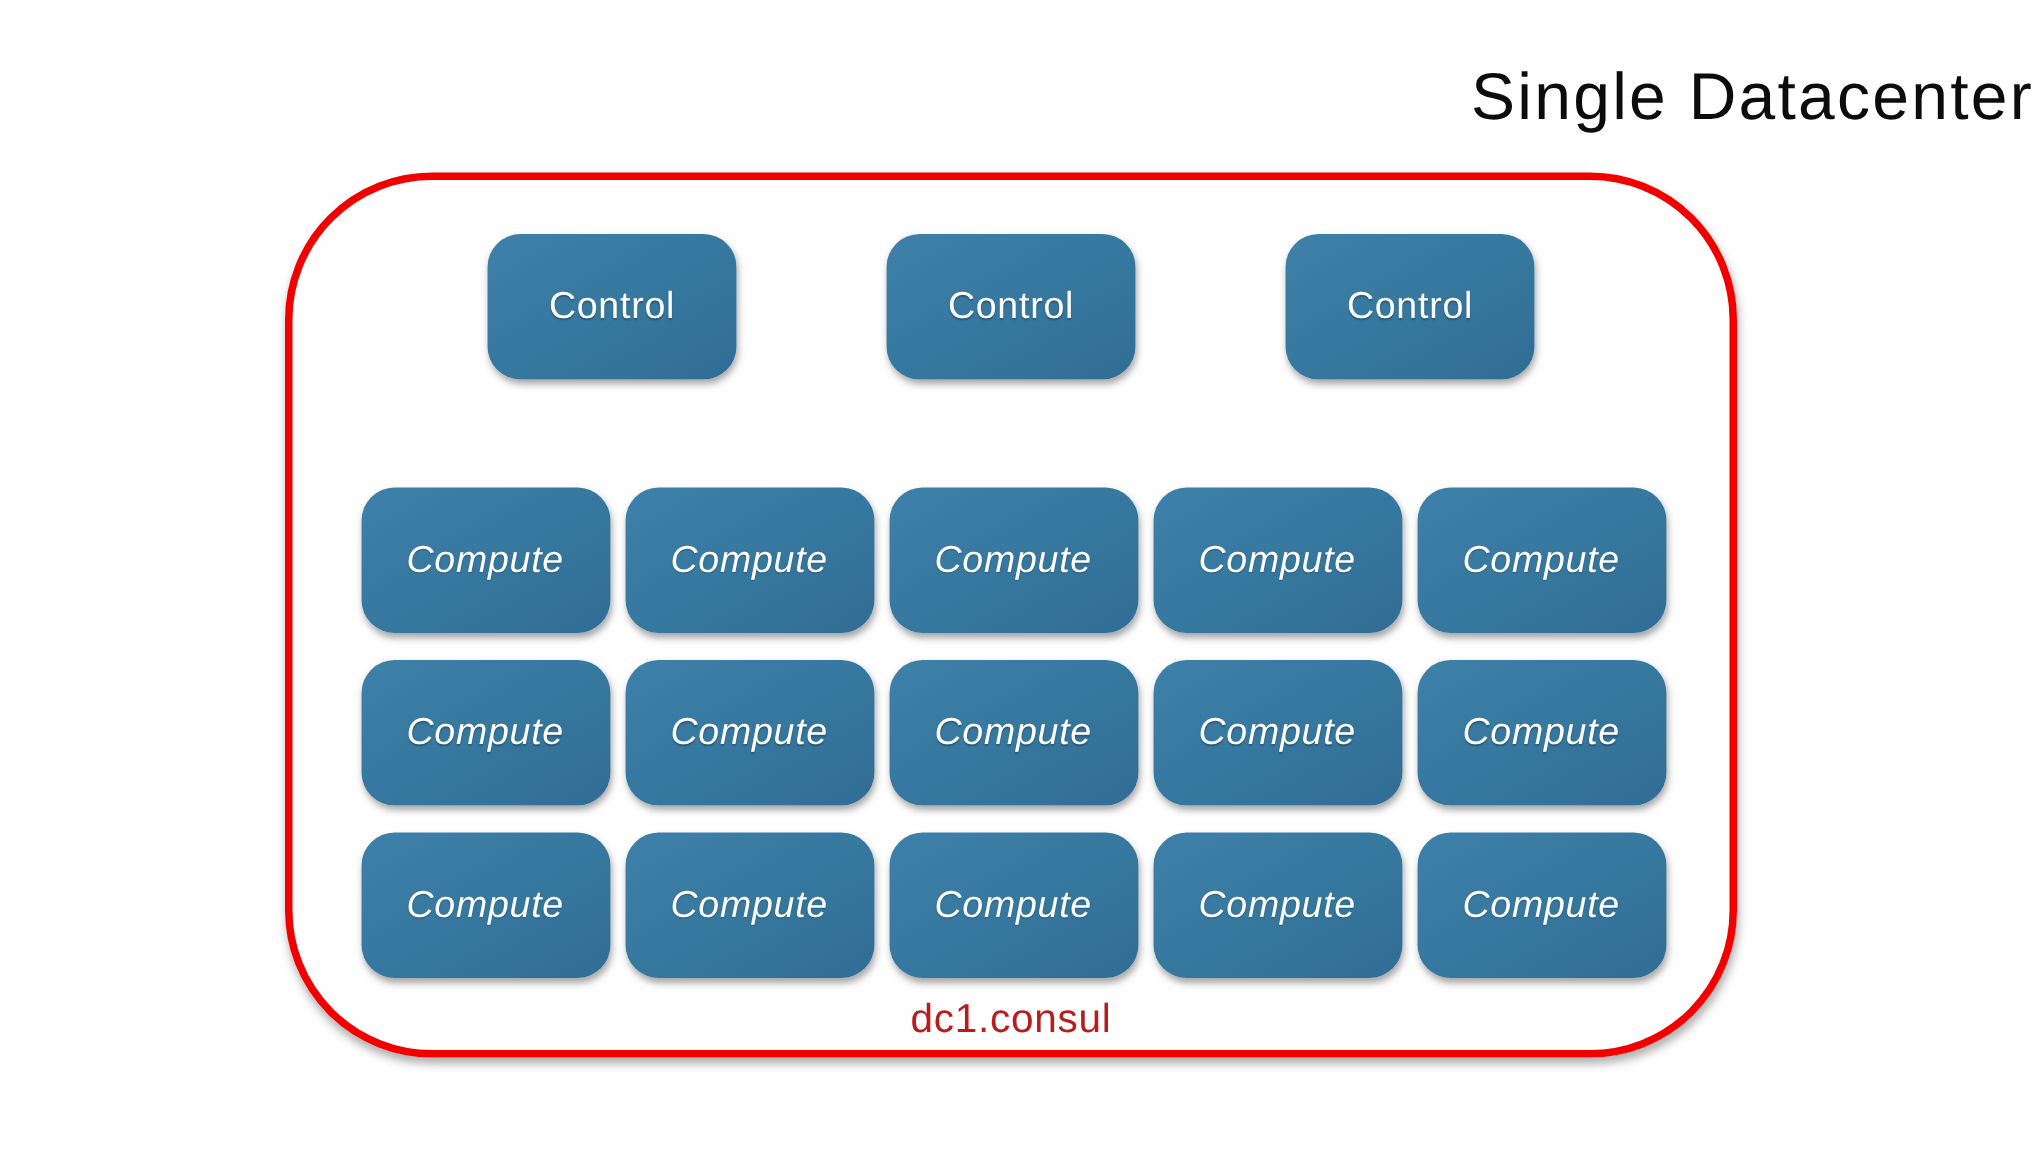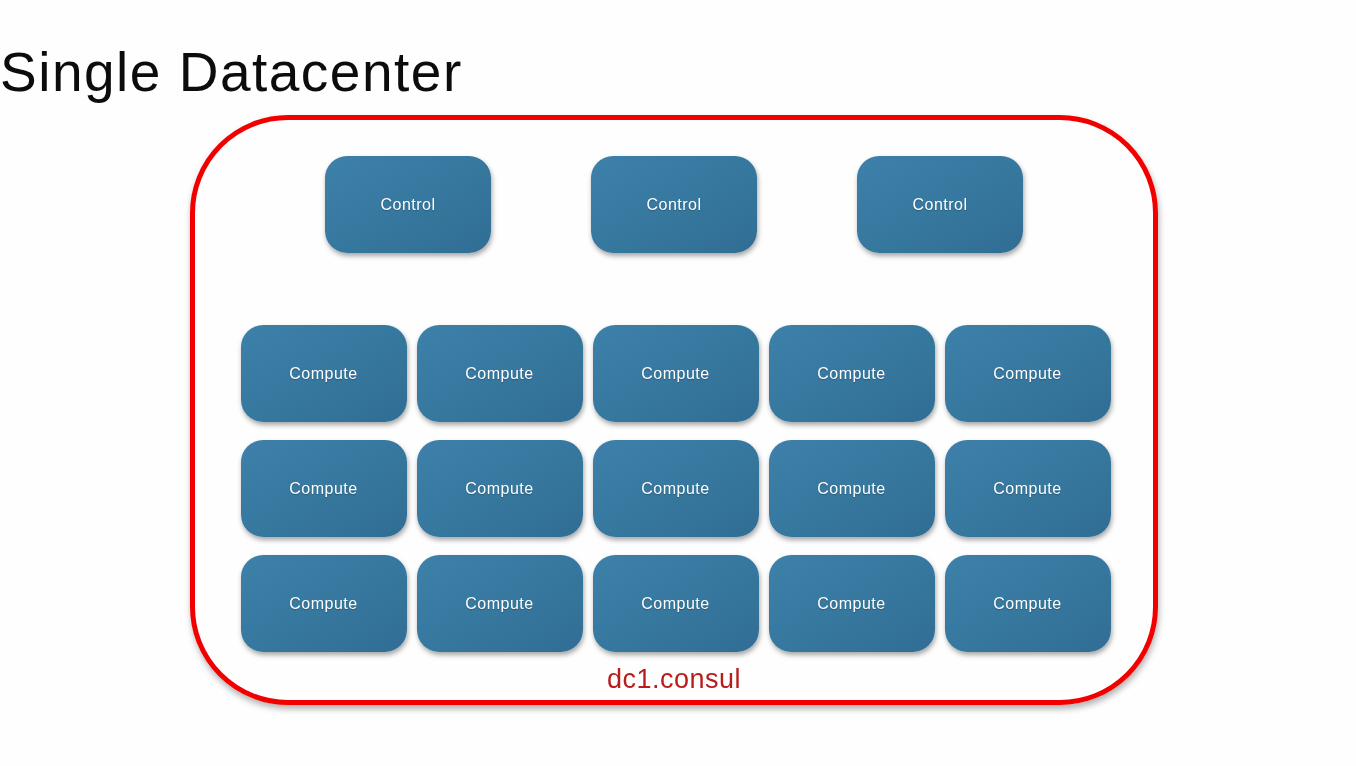--- a/index.html
+++ b/index.html
@@ -14,22 +14,22 @@
     background: #fefefe;
     font-family: "Liberation Sans", sans-serif;
     overflow: hidden;
   }
   .title {
     position: absolute;
     top: 40px;
     left: 0;
     width: 100%;
     margin: 0;
-    text-align: left;
-    font-size: 55px;
+    text-align: right;
+    font-size: 44px;
     font-weight: 500;
     letter-spacing: 1.5px;
     color: var(--title-color, #0c0c0c);
   }
   .dc-group {
     position: absolute;
     left: 190px;
     top: 115px;
     width: 968px;
     height: 590px;
@@ -50,32 +50,33 @@
   }
   .compute-grid {
     position: absolute;
     top: 205px;
     left: 3px;
     right: 0;
     display: grid;
     grid-template-columns: repeat(5, 166px);
     gap: 18px 10px;
     justify-content: center;
+    font-style: italic;
   }
   .node {
     width: 166px;
     height: 97px;
     box-sizing: border-box;
     border-radius: 22px;
     background: linear-gradient(150deg, #3d80a9 0%, var(--node-fill, #36779e) 55%, #316d94 100%);
     color: var(--node-text, #ffffff);
     display: flex;
     align-items: center;
     justify-content: center;
-    font-size: 16px;
+    font-size: 25px;
     letter-spacing: 0.5px;
     box-shadow: 1px 3px 5px rgba(0, 0, 0, 0.35);
     text-shadow: 0 1px 1px rgba(0, 0, 0, 0.25);
   }
   .dc-label {
     position: absolute;
     bottom: 5px;
     left: 0;
     right: 0;
     text-align: center;

